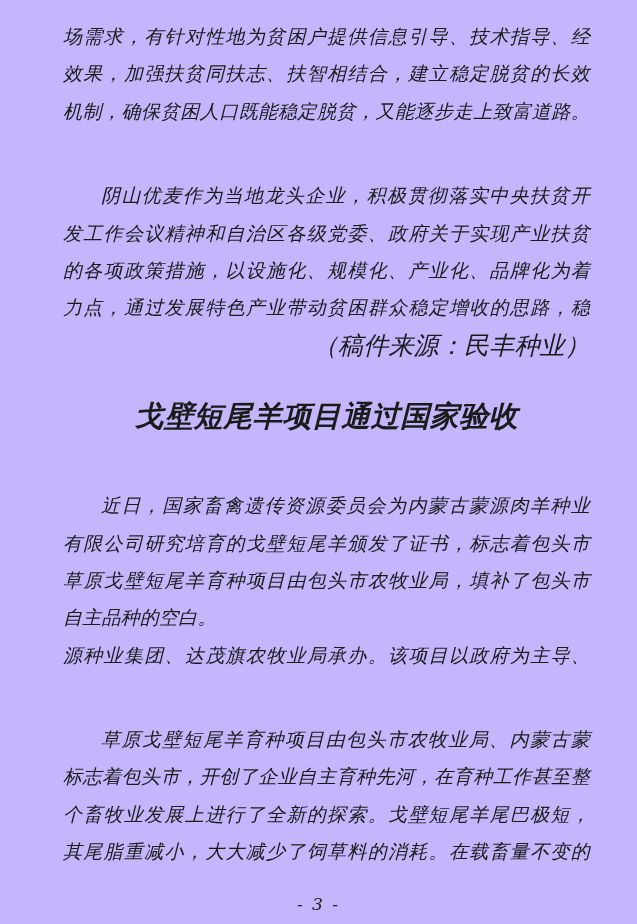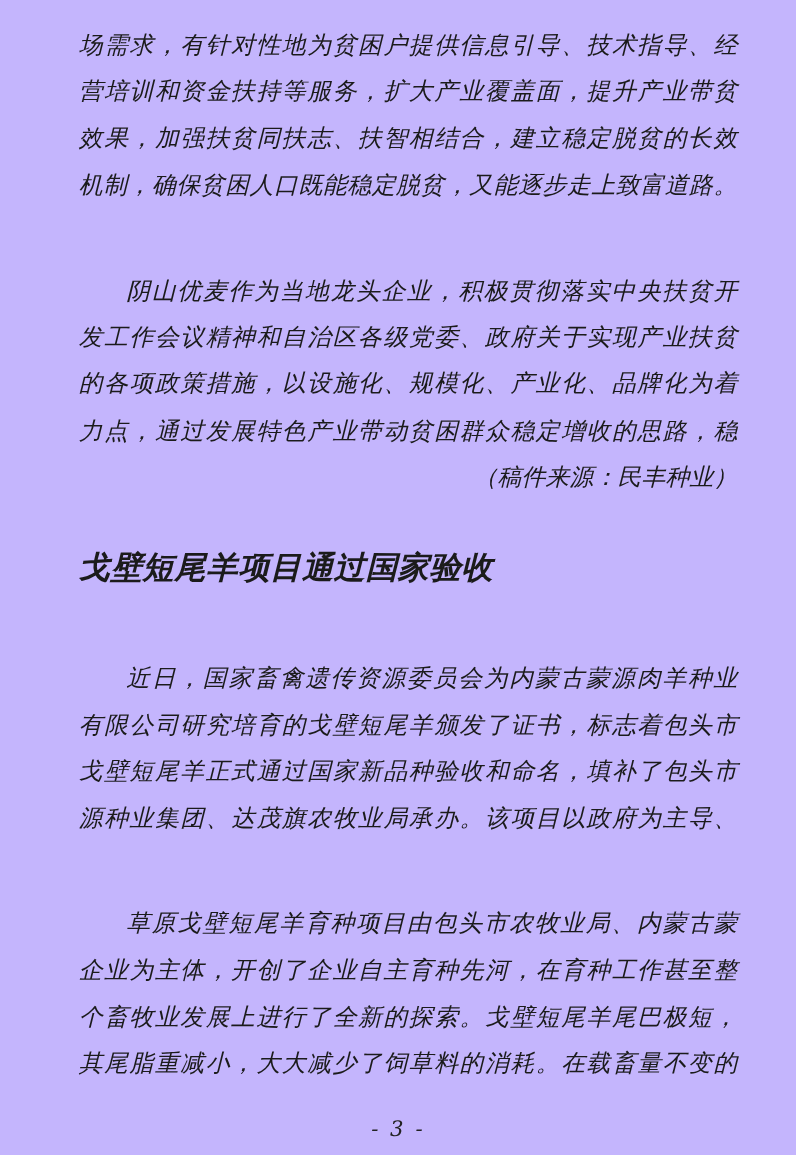--- a/index.html
+++ b/index.html
@@ -41,70 +41,71 @@
   }
   .line.full {
     text-align-last: justify;
     white-space: normal;
   }
   .line.first-line {
     text-indent: 2em;
     margin-top: 47px;
   }
   .source-line {
-    font-size: 19px;
+    font-size: 25px;
     line-height: 37.4px;
     height: 37.4px;
     letter-spacing: 0.2px;
     text-align: right;
   }
   .heading {
     margin: 28px 0 22px 0;
-    font-size: 25px;
+    font-size: 29px;
     line-height: 48px;
     font-weight: bold;
+    text-align: center;
     letter-spacing: 0.5px;
   }
   .footer {
     position: absolute;
     left: 0;
     right: 0;
     bottom: 10px;
     text-align: center;
     font-size: 17px;
     letter-spacing: 2px;
     color: #222;
   }
 </style>
 </head>
 <body>
 
 <div class="page">
   <div class="doc-body" id="doc-body">
       <div class="paragraph">
         <div class="line full">场需求，有针对性地为贫困户提供信息引导、技术指导、经</div>
-        <div class="line full">营培训和资金扶持等服务，扩大产业覆盖面，提升产业带贫</div>
         <div class="line full">效果，加强扶贫同扶志、扶智相结合，建立稳定脱贫的长效</div>
         <div class="line full">机制，确保贫困人口既能稳定脱贫，又能逐步走上致富道路。</div>
       </div>
       <div class="paragraph">
         <div class="line full first-line">阴山优麦作为当地龙头企业，积极贯彻落实中央扶贫开</div>
         <div class="line full">发工作会议精神和自治区各级党委、政府关于实现产业扶贫</div>
         <div class="line full">的各项政策措施，以设施化、规模化、产业化、品牌化为着</div>
         <div class="line full">力点，通过发展特色产业带动贫困群众稳定增收的思路，稳</div>
       </div>
       <div class="source-line">（稿件来源：民丰种业）</div>
       <div class="heading">戈壁短尾羊项目通过国家验收</div>
       <div class="paragraph">
         <div class="line full first-line">近日，国家畜禽遗传资源委员会为内蒙古蒙源肉羊种业</div>
         <div class="line full">有限公司研究培育的戈壁短尾羊颁发了证书，标志着包头市</div>
-        <div class="line full">戈壁短尾羊正式通过国家新品种验收和命名，填补了包头市</div>
+        <div class="line full">草原戈壁短尾羊育种项目由包头市农牧业局，填补了包头市</div>
+        <div class="line">自主品种的空白。</div>
       </div>
       <div class="paragraph">
         <div class="line full">源种业集团、达茂旗农牧业局承办。该项目以政府为主导、</div>
         <div class="line full first-line">草原戈壁短尾羊育种项目由包头市农牧业局、内蒙古蒙</div>
-        <div class="line full">企业为主体，开创了企业自主育种先河，在育种工作甚至整</div>
+        <div class="line full">标志着包头市，开创了企业自主育种先河，在育种工作甚至整</div>
         <div class="line full">个畜牧业发展上进行了全新的探索。戈壁短尾羊尾巴极短，</div>
         <div class="line full">其尾脂重减小，大大减少了饲草料的消耗。在载畜量不变的</div>
       </div>
     </div>
   <div class="footer">- 3 -</div>
 </div>
 
 </body></html>

